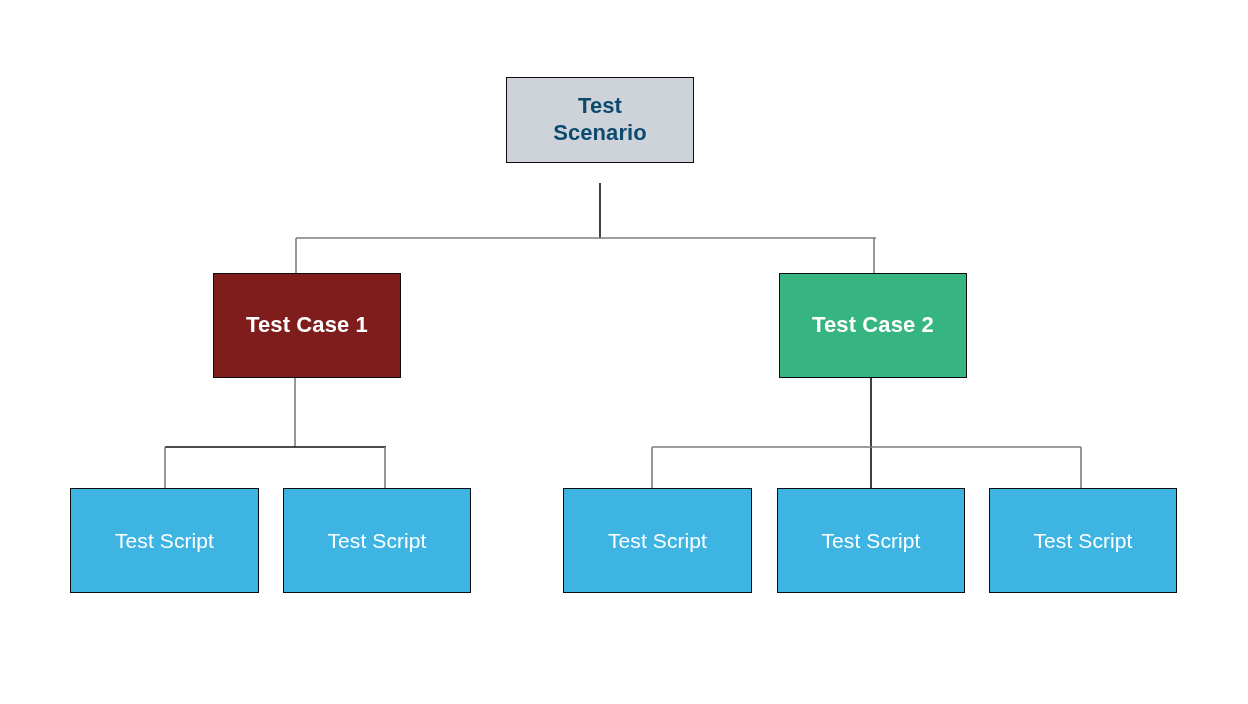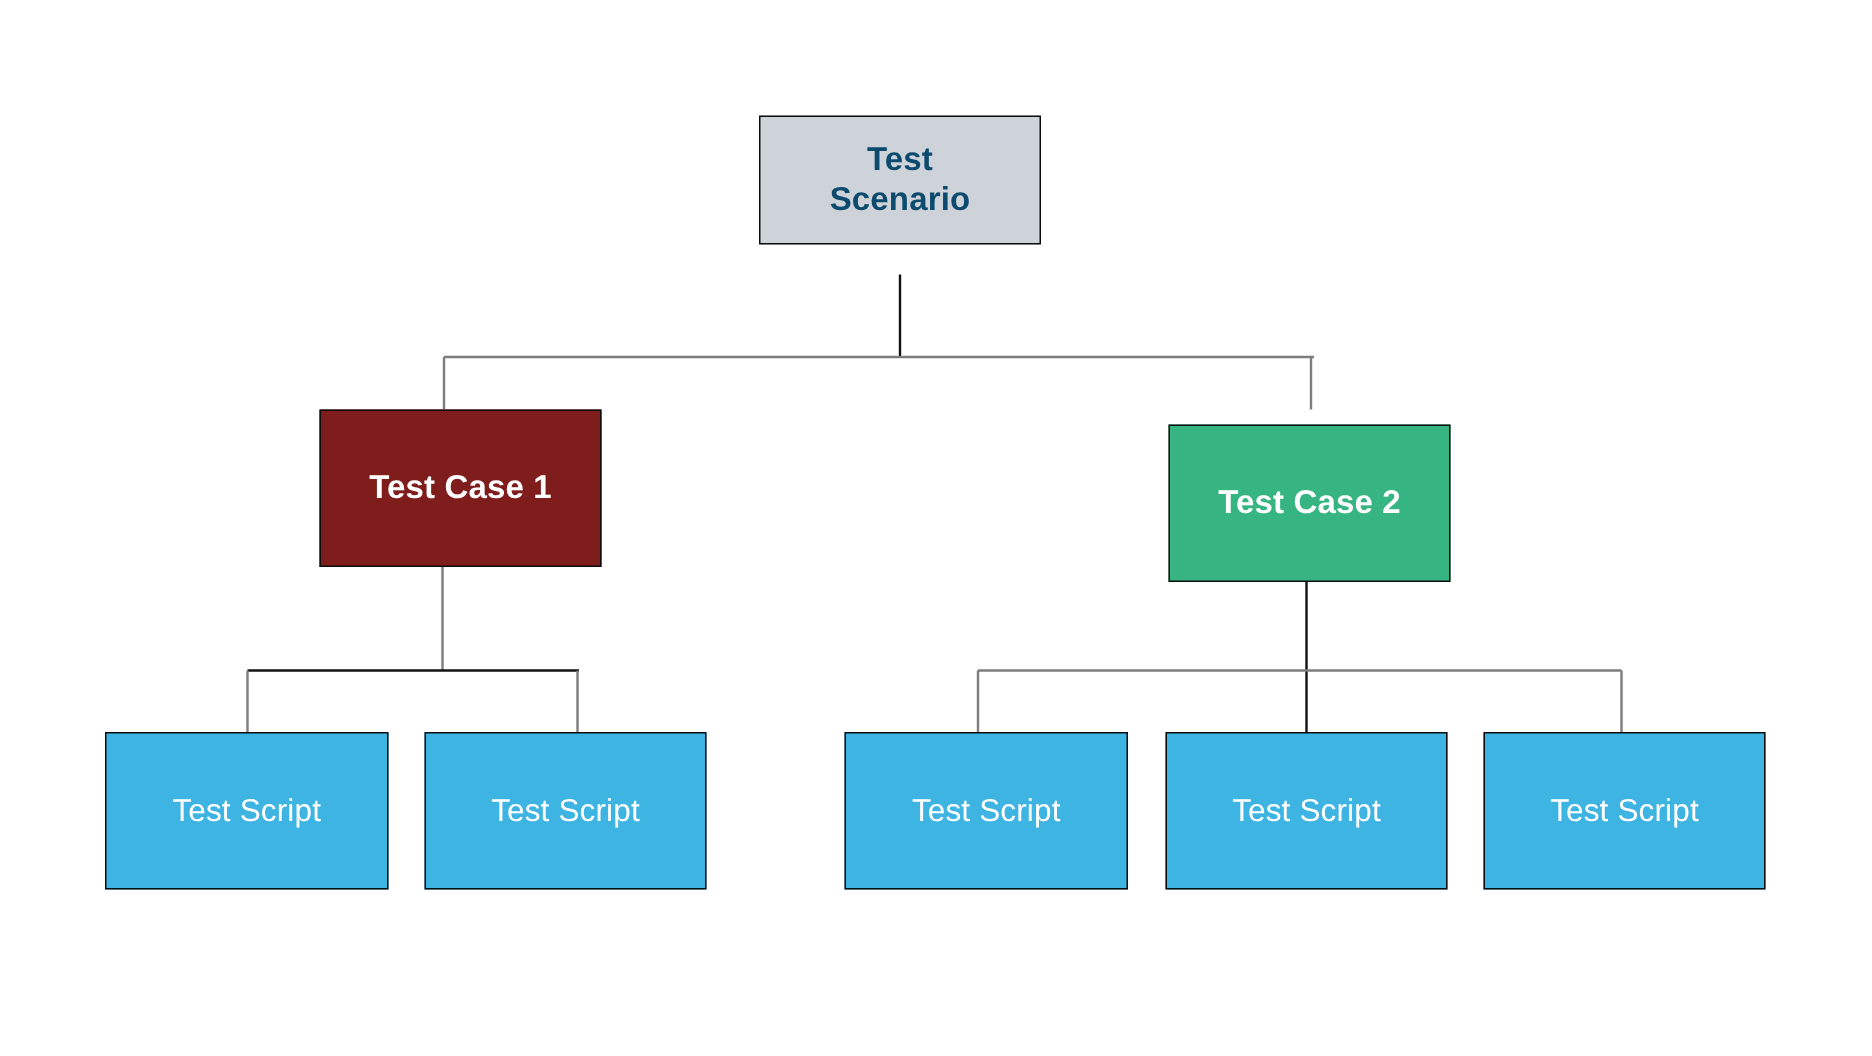--- a/index.html
+++ b/index.html
@@ -77,21 +77,21 @@
 
   <div class="node node-root" style="left: 506px; top: 77px; width: 188px; height: 86px; background: rgb(206, 211, 217); color: #0c4a6e; border-color: rgb(13, 13, 13);">
     <span>Test
 Scenario</span>
   </div>
 
   <div class="node node-case" style="left: 201px; top: 273px; width: 188px; height: 105px; background: #7f1d1d; color: rgb(255, 255, 255); border-color: rgb(13, 13, 13); margin-left: 12px;">
     <span>Test Case 1</span>
   </div>
 
-  <div class="node node-case" style="left: 779px; top: 283px; width: 188px; height: 105px; background: rgb(54, 181, 131); color: rgb(255, 255, 255); border-color: rgb(13, 13, 13);">
+  <div class="node node-case" style="left: 779px; top: 273px; width: 188px; height: 105px; background: rgb(54, 181, 131); color: rgb(255, 255, 255); border-color: rgb(13, 13, 13);">
     <span>Test Case 2</span>
   </div>
 
   <div class="node node-script" style="left: 70px; top: 488px; width: 189px; height: 105px; background: rgb(62, 180, 227); color: rgb(255, 255, 255); border-color: rgb(13, 13, 13);">
     <span>Test Script</span>
   </div>
 
   <div class="node node-script" style="left: 283px; top: 488px; width: 188px; height: 105px; background: rgb(62, 180, 227); color: rgb(255, 255, 255); border-color: rgb(13, 13, 13);">
     <span>Test Script</span>
   </div>

